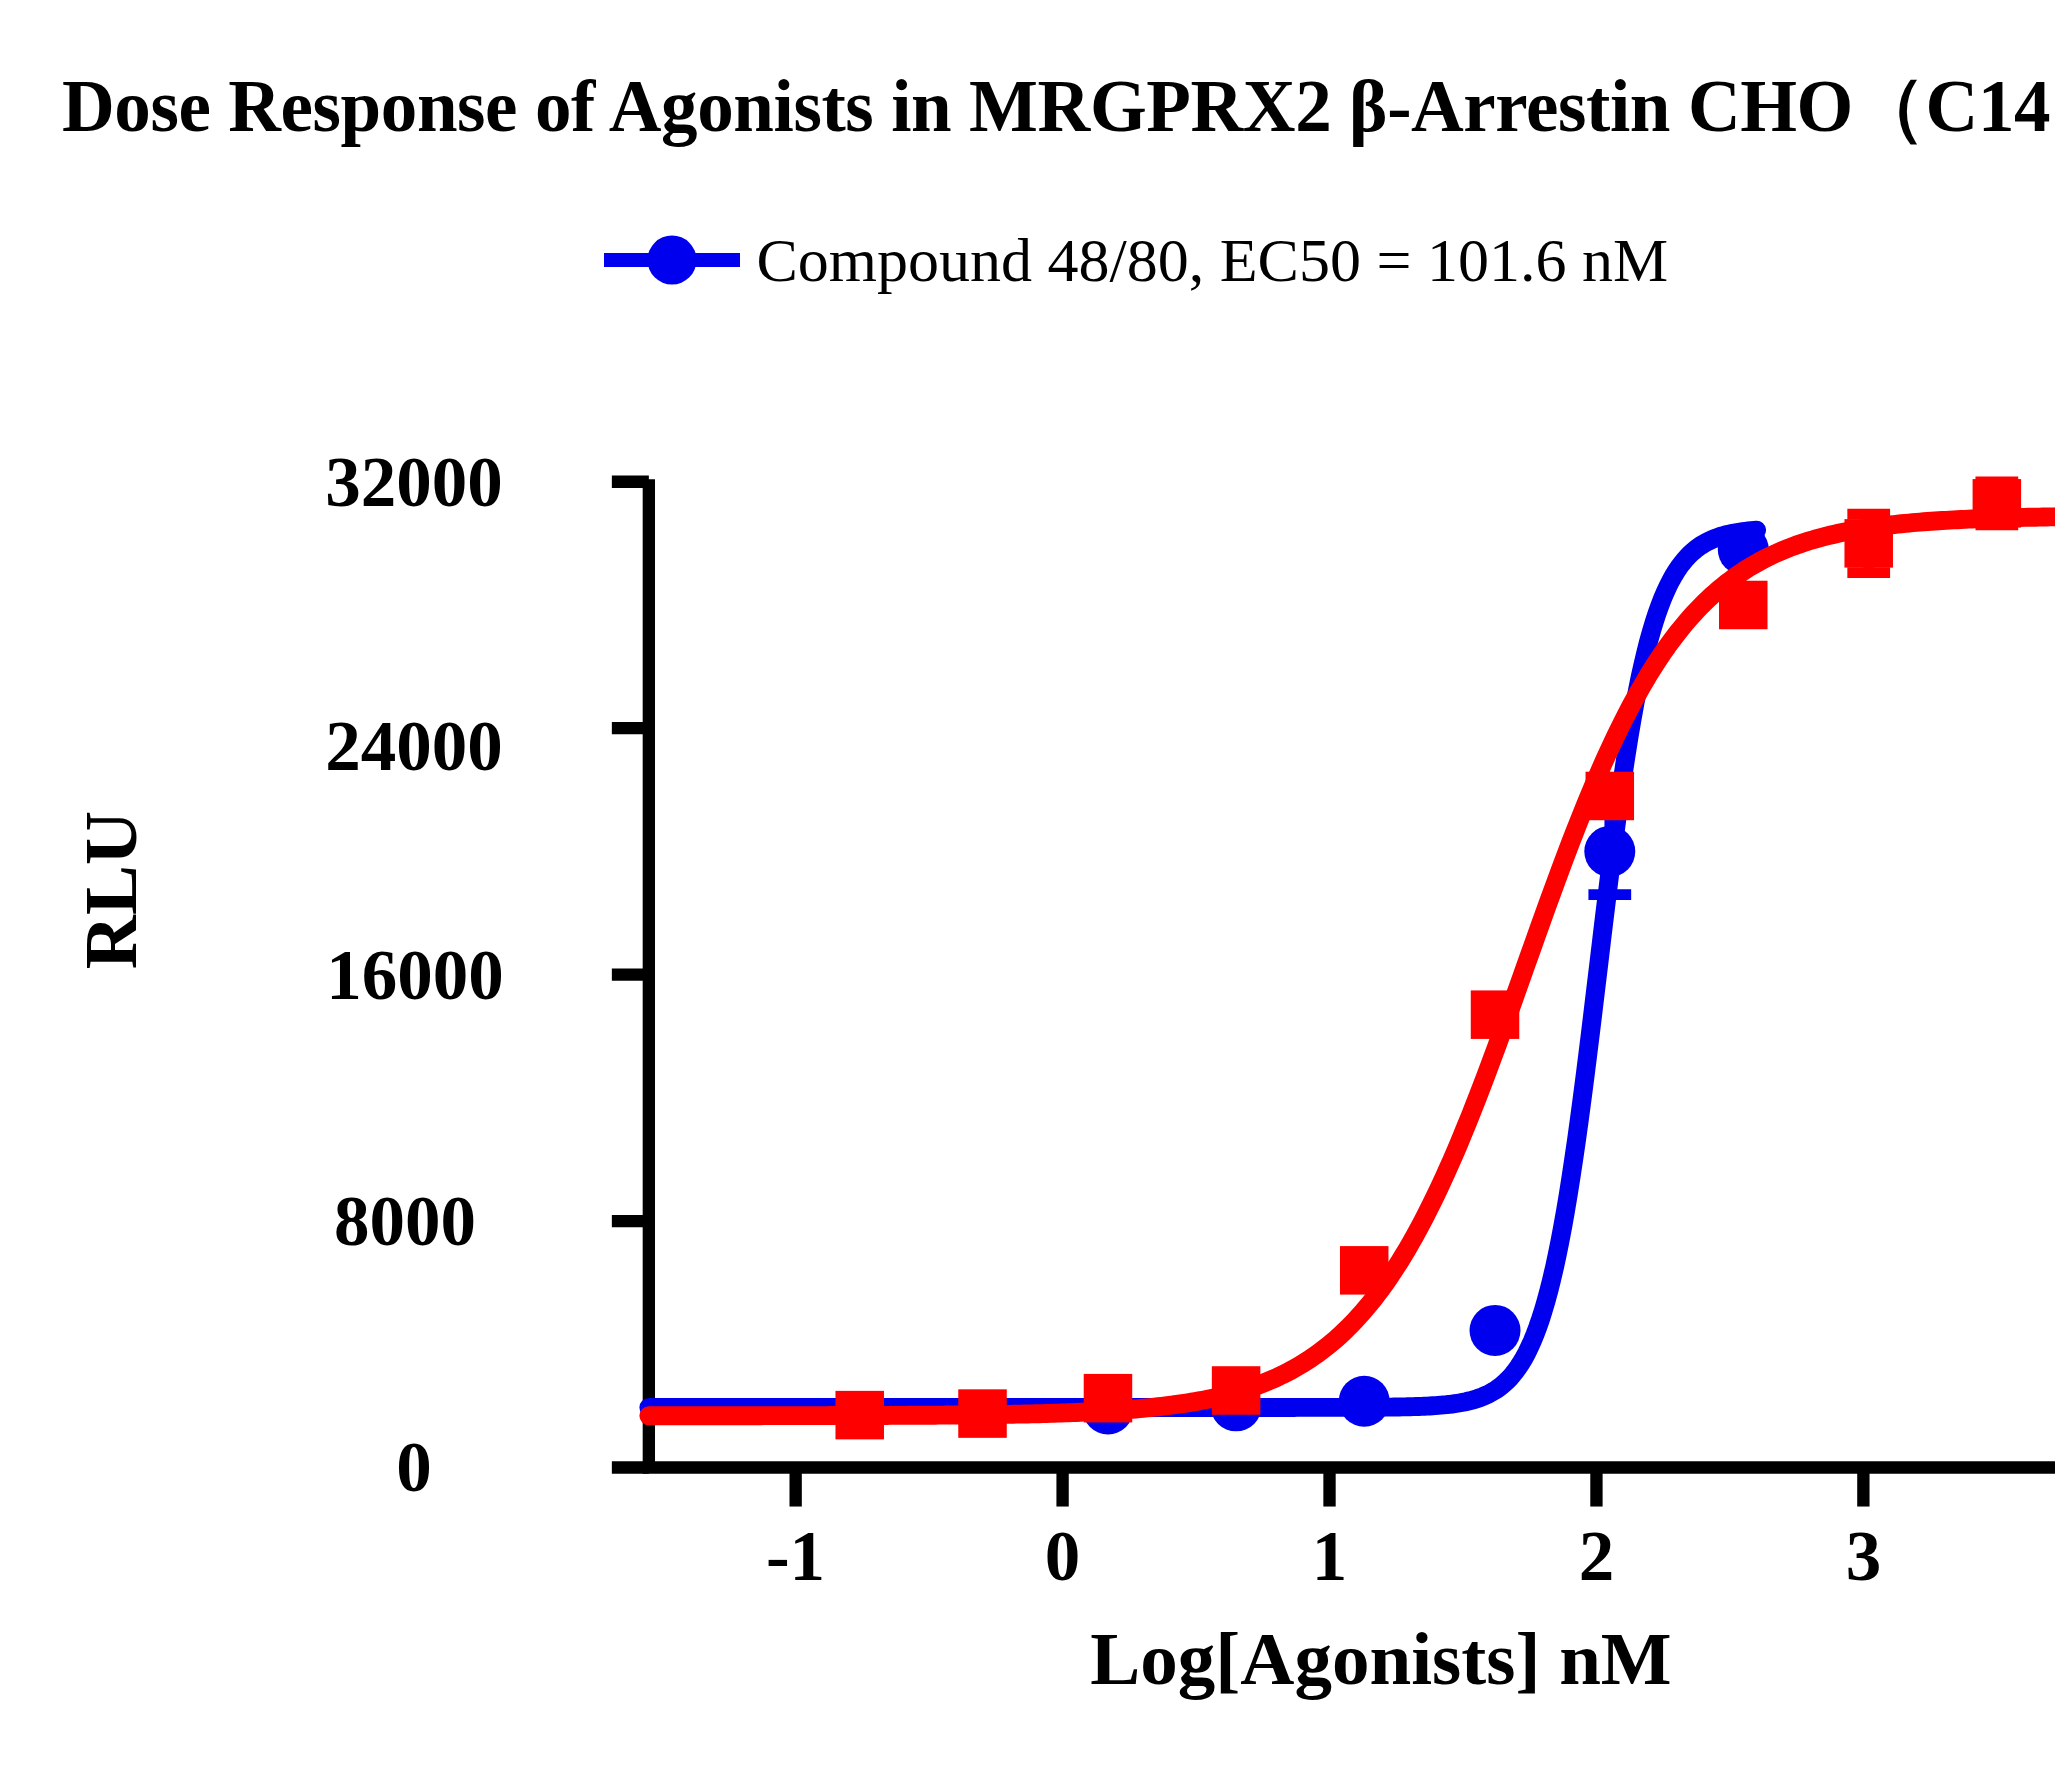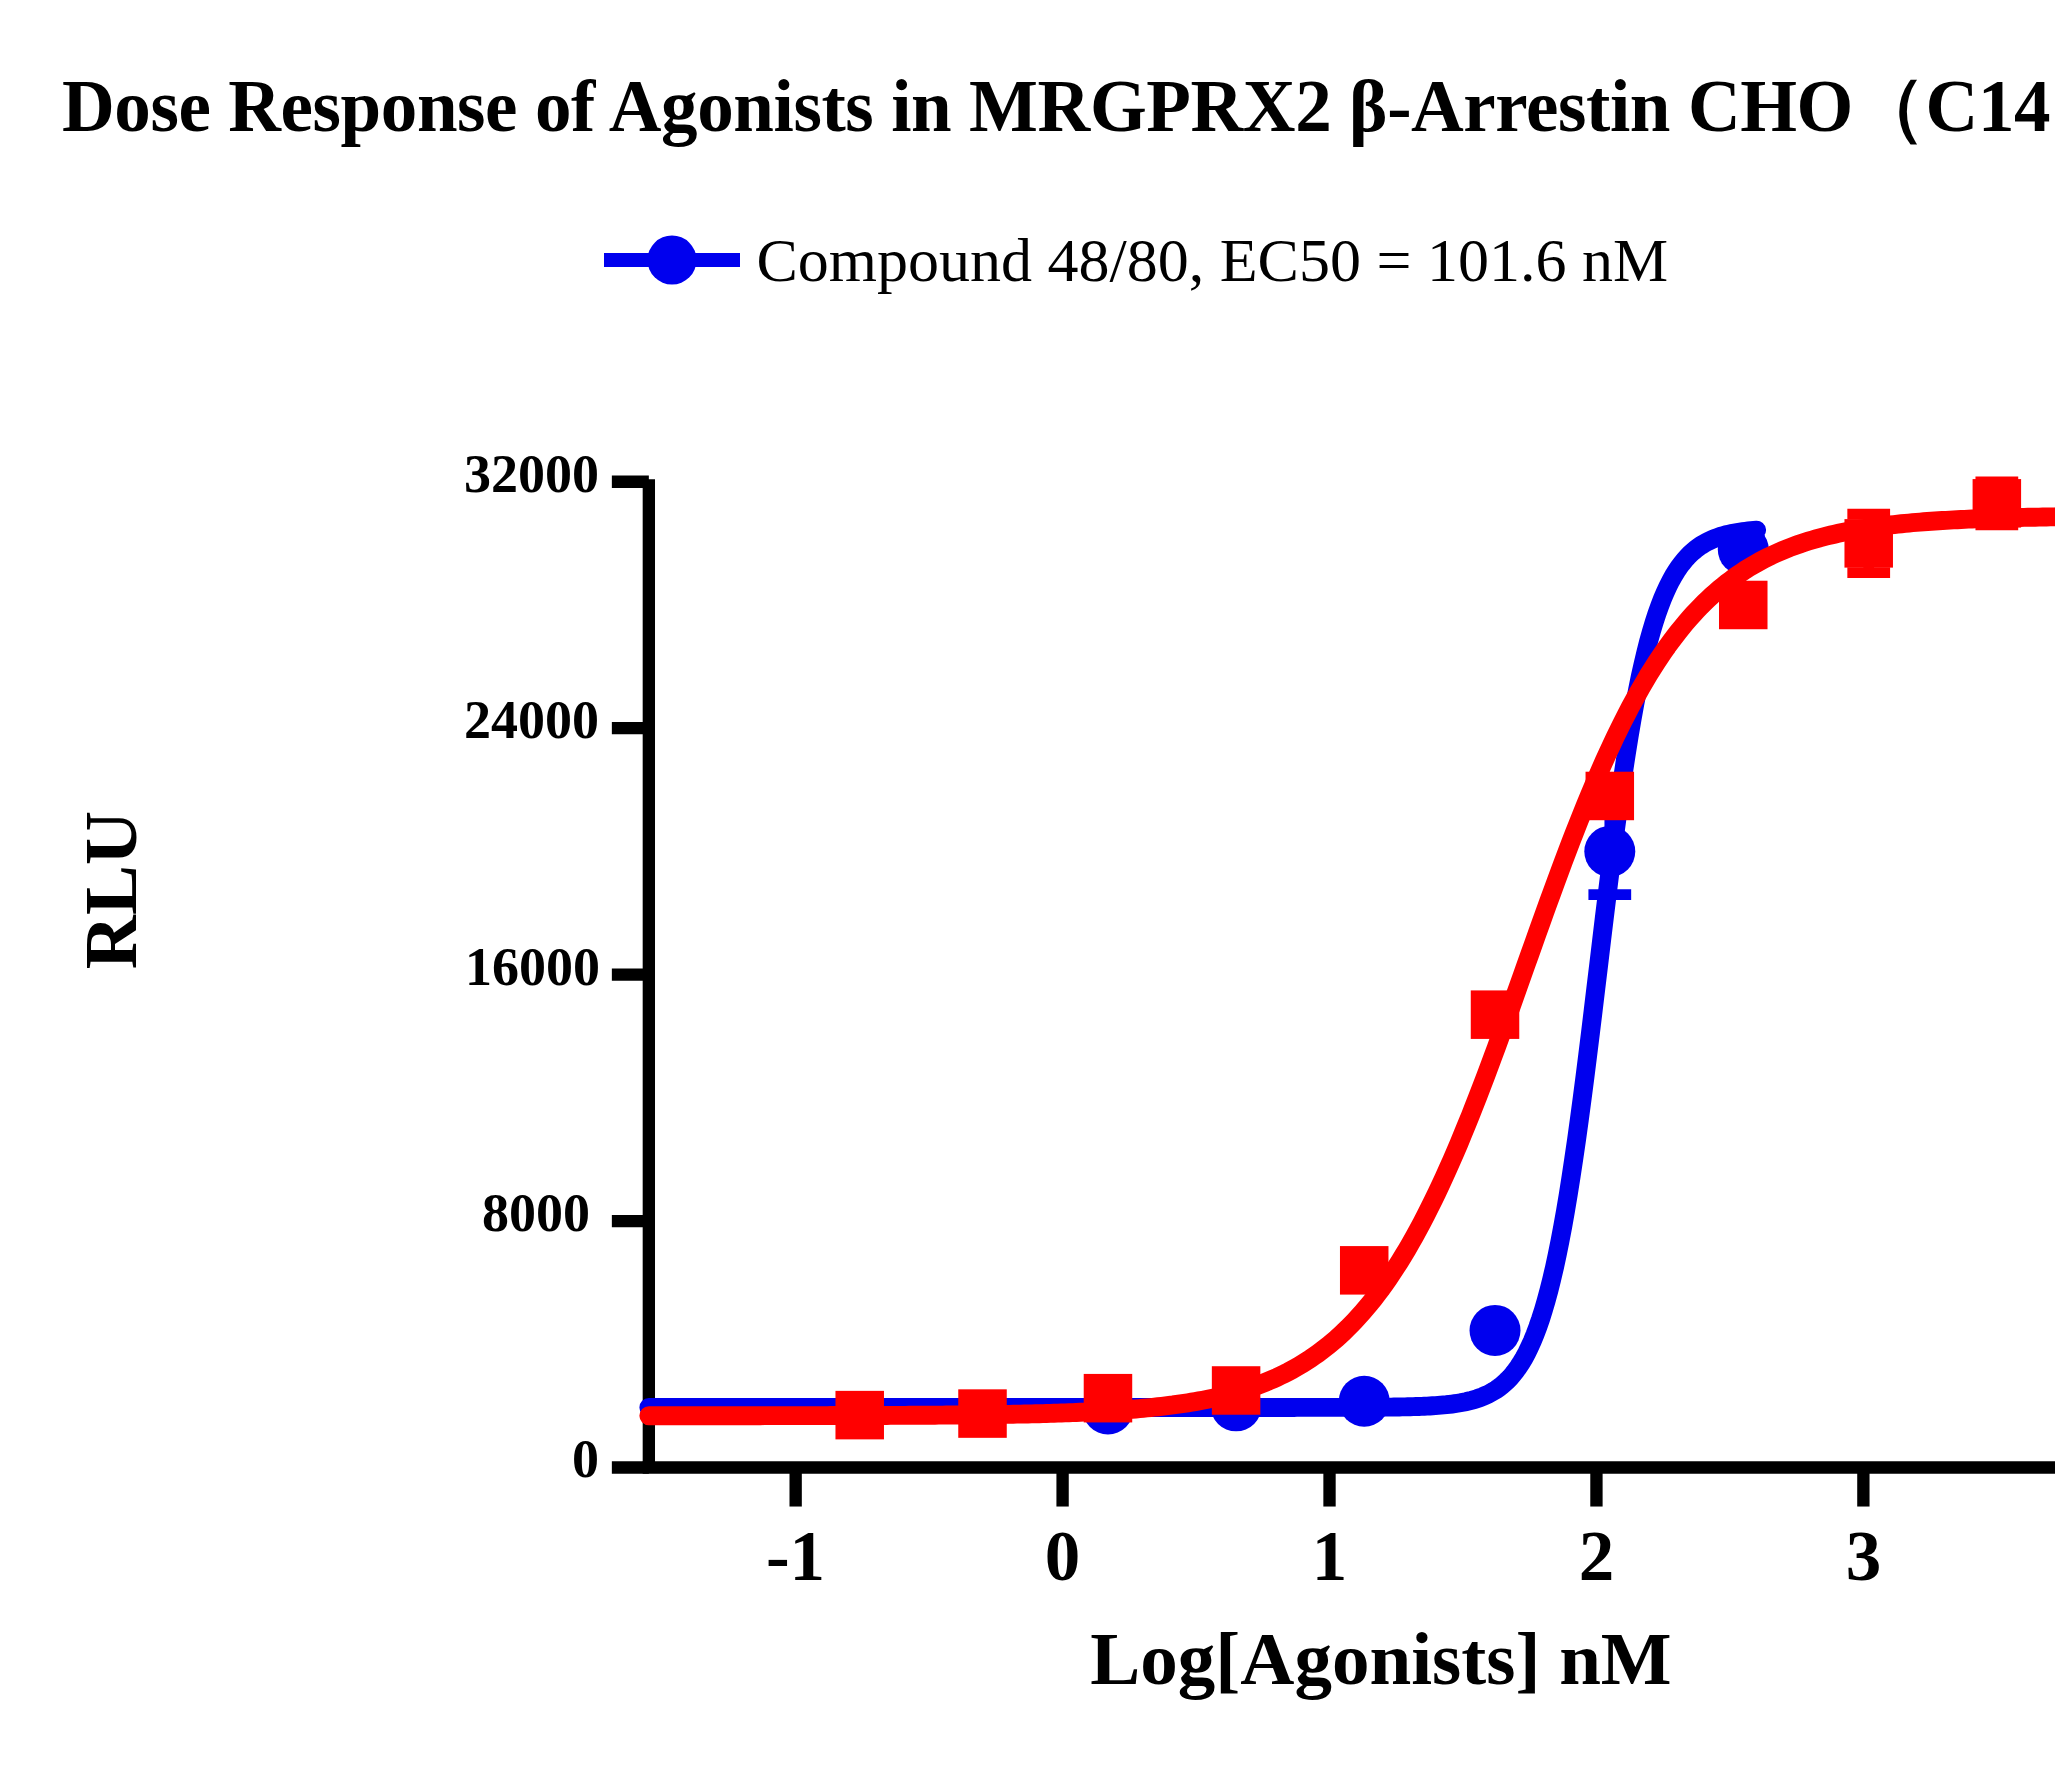--- a/index.html
+++ b/index.html
@@ -30,22 +30,22 @@
   .ylabel{
     position:absolute;left:-74px;top:847px;width:370px;text-align:center;
     transform:rotate(-90deg);transform-origin:50% 50%;
     font-family:"Liberation Serif",serif;font-weight:bold;font-size:75px;color:#000;
   }
   .xlabel{
     position:absolute;left:649px;top:1616px;width:1464px;text-align:center;
     font-family:"Liberation Serif",serif;font-weight:bold;font-size:75px;color:#000;
   }
   .ytick-label{
-    position:absolute;text-align:right;width:370px;
-    font-family:"Liberation Serif",serif;font-weight:bold;font-size:54px;color:#000;
+    position:absolute;text-align:center;width:370px;
+    font-family:"Liberation Serif",serif;font-weight:bold;font-size:71px;color:#000;
     line-height:1;
   }
   .xtick-label{
     position:absolute;text-align:center;width:123px;
     font-family:"Liberation Serif",serif;font-weight:bold;font-size:71px;color:#000;
     line-height:1;
   }
 </style>
 </head>
 <body>
@@ -64,21 +64,21 @@
     </div>
   </div>
 
   <div class="ylabel">RLU</div>
   <div class="xlabel">Log[Agonists] nM</div>
 
   <div id="tick-layer">
       <div class="ytick-label" style="left: 229px; top: 1432px;">0</div>
       <div class="ytick-label" style="left: 220px; top: 1186px;">8000</div>
       <div class="ytick-label" style="left: 230px; top: 940px;">16000</div>
-      <div class="ytick-label" style="left: 229px; top: 693px;">24000</div>
+      <div class="ytick-label" style="left: 229px; top: 711px;">24000</div>
       <div class="ytick-label" style="left: 229px; top: 447px;">32000</div>
       <div class="xtick-label" style="left: 734px; top: 1521px;">-1</div>
       <div class="xtick-label" style="left: 1001px; top: 1521px;">0</div>
       <div class="xtick-label" style="left: 1268px; top: 1521px;">1</div>
       <div class="xtick-label" style="left: 1535px; top: 1521px;">2</div>
       <div class="xtick-label" style="left: 1802px; top: 1521px;">3</div>
     </div>
 
   <svg class="plot" id="plot-svg" viewBox="0 0 6728 4340">
       <line x1="1578" y1="1166" x2="1578" y2="3570" stroke="#000" stroke-width="30"></line>

